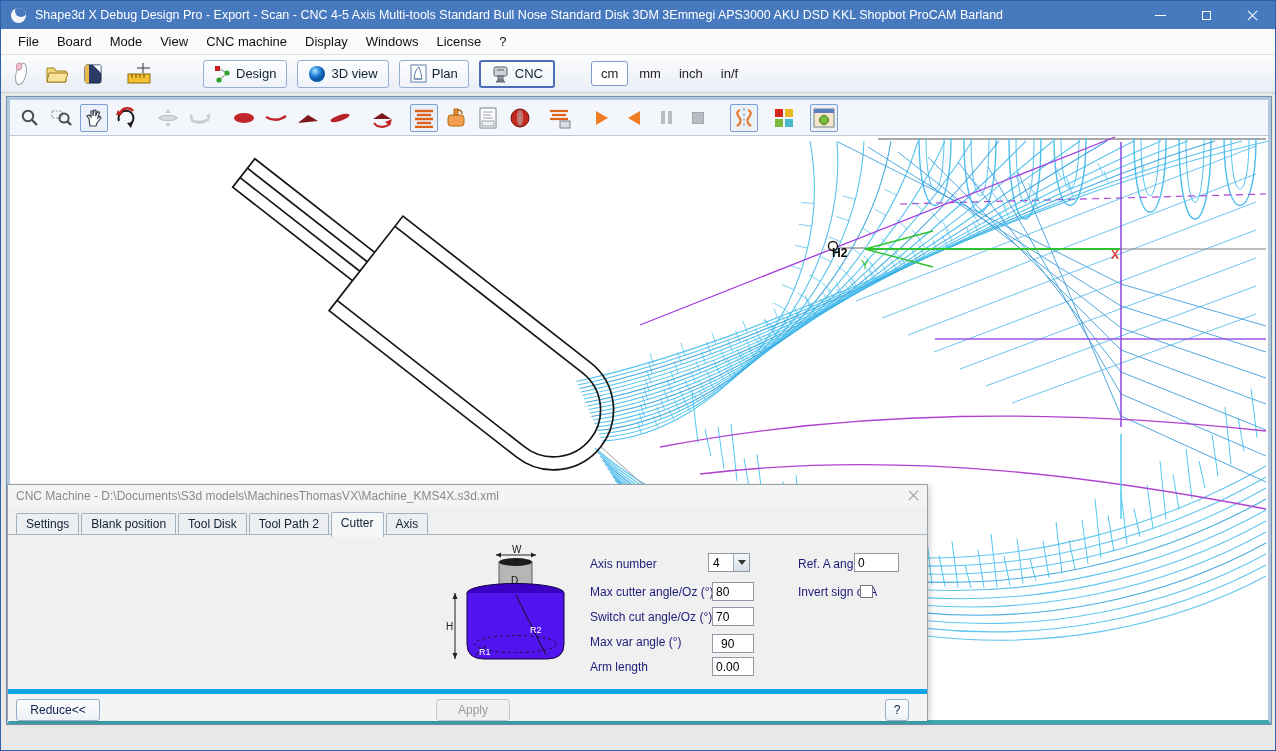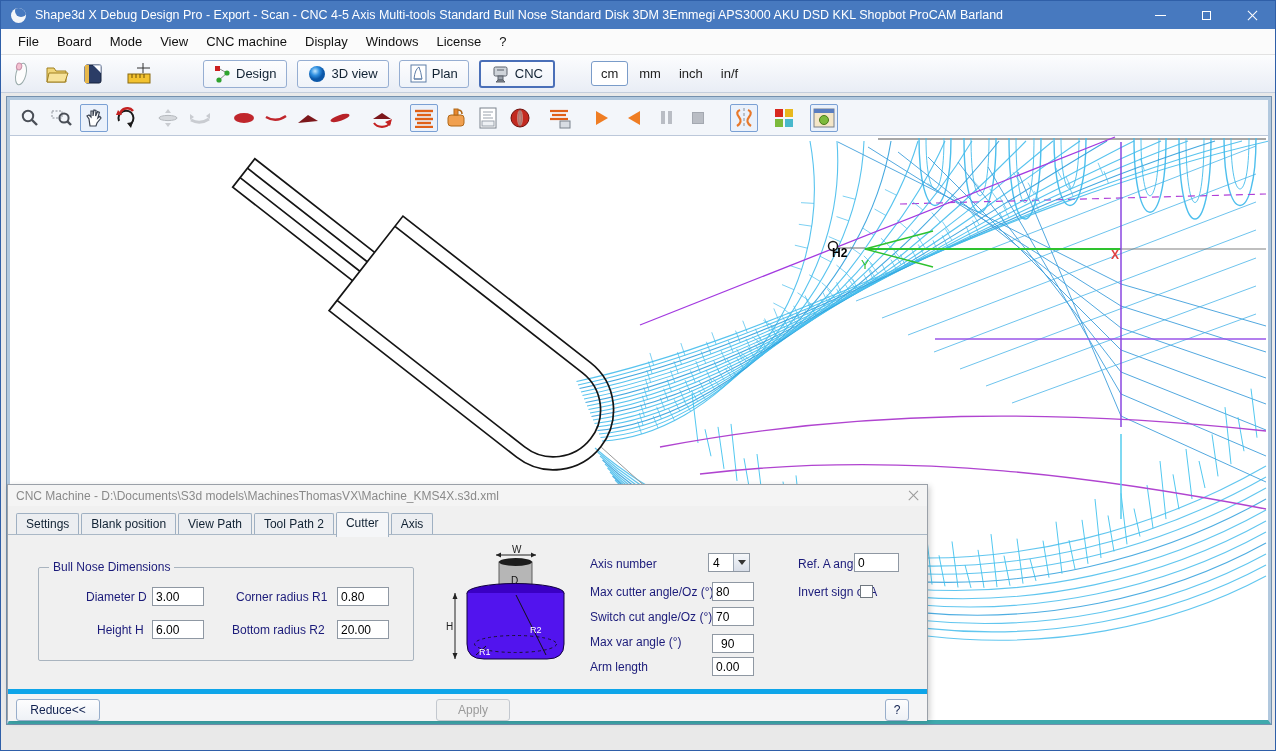--- a/index.html
+++ b/index.html
@@ -646,38 +646,27 @@
   </div>
 
   <div class="dialog">
     <div class="dlg-title">
       <span>CNC Machine - D:\Documents\S3d models\MachinesThomasVX\Machine_KMS4X.s3d.xml</span>
       <span class="dlg-x"></span>
     </div>
     <div class="tabs">
       <span class="tab">Settings</span>
       <span class="tab">Blank position</span>
-      <span class="tab">View Path</span>
+      <span class="tab">Tool Disk</span>
       <span class="tab">Tool Path 2</span>
       <span class="tab sel">Cutter</span>
       <span class="tab">Axis</span>
     </div>
     <div class="tab-base"></div>
 
-    <div class="group">
-      <span class="group-title">Bull Nose Dimensions</span>
-      <span class="dlab" style="left:47px; top:22px;">Diameter D</span>
-      <input class="fld" style="left: 113px; top: 19px; width: 52px;" value="3.00">
-      <span class="dlab" style="left:197px; top:22px;">Corner radius R1</span>
-      <input class="fld" style="left: 298px; top: 19px; width: 52px;" value="0.80">
-      <span class="dlab" style="left:58px; top:55px;">Height H</span>
-      <input class="fld" style="left: 113px; top: 52px; width: 52px;" value="6.00">
-      <span class="dlab" style="left:193px; top:55px;">Bottom radius R2</span>
-      <input class="fld" style="left: 298px; top: 52px; width: 52px;" value="20.00">
-    </div>
 
     <svg style="position:absolute; left:438px; top:60px;" width="125" height="126" viewBox="0 0 125 126">
       <line x1="50" y1="10" x2="90" y2="10" stroke="#222"></line>
       <path d="M50,10 L55,7.5 L55,12.5 Z" fill="#222"></path>
         <path d="M90,10 L85,7.5 L85,12.5 Z" fill="#222"></path>
       <text x="66" y="8" font-size="10" fill="#222">W</text>
       <rect x="53" y="17" width="33" height="27" fill="#b6b6b6" stroke="#5e5e5e"></rect>
       <ellipse cx="69.5" cy="17" rx="16.5" ry="4" fill="#1c1c1c"></ellipse>
       <text x="65" y="39" font-size="10" fill="#111">D</text>
       <ellipse cx="69.5" cy="48" rx="48.5" ry="9.5" fill="#3a00c4" stroke="#10003c"></ellipse>

